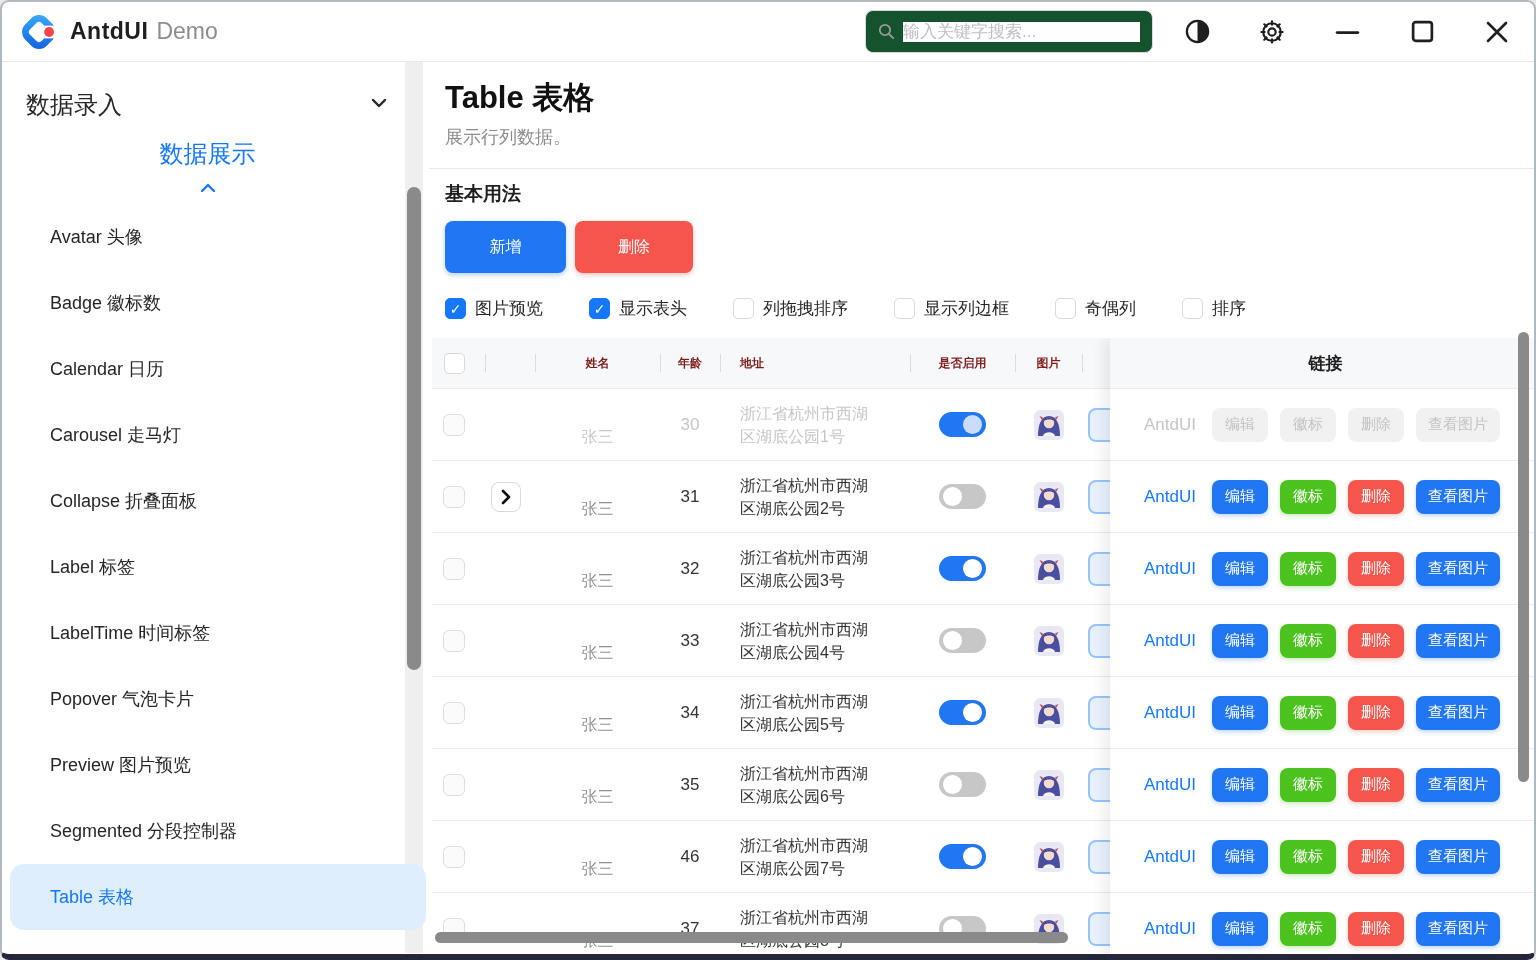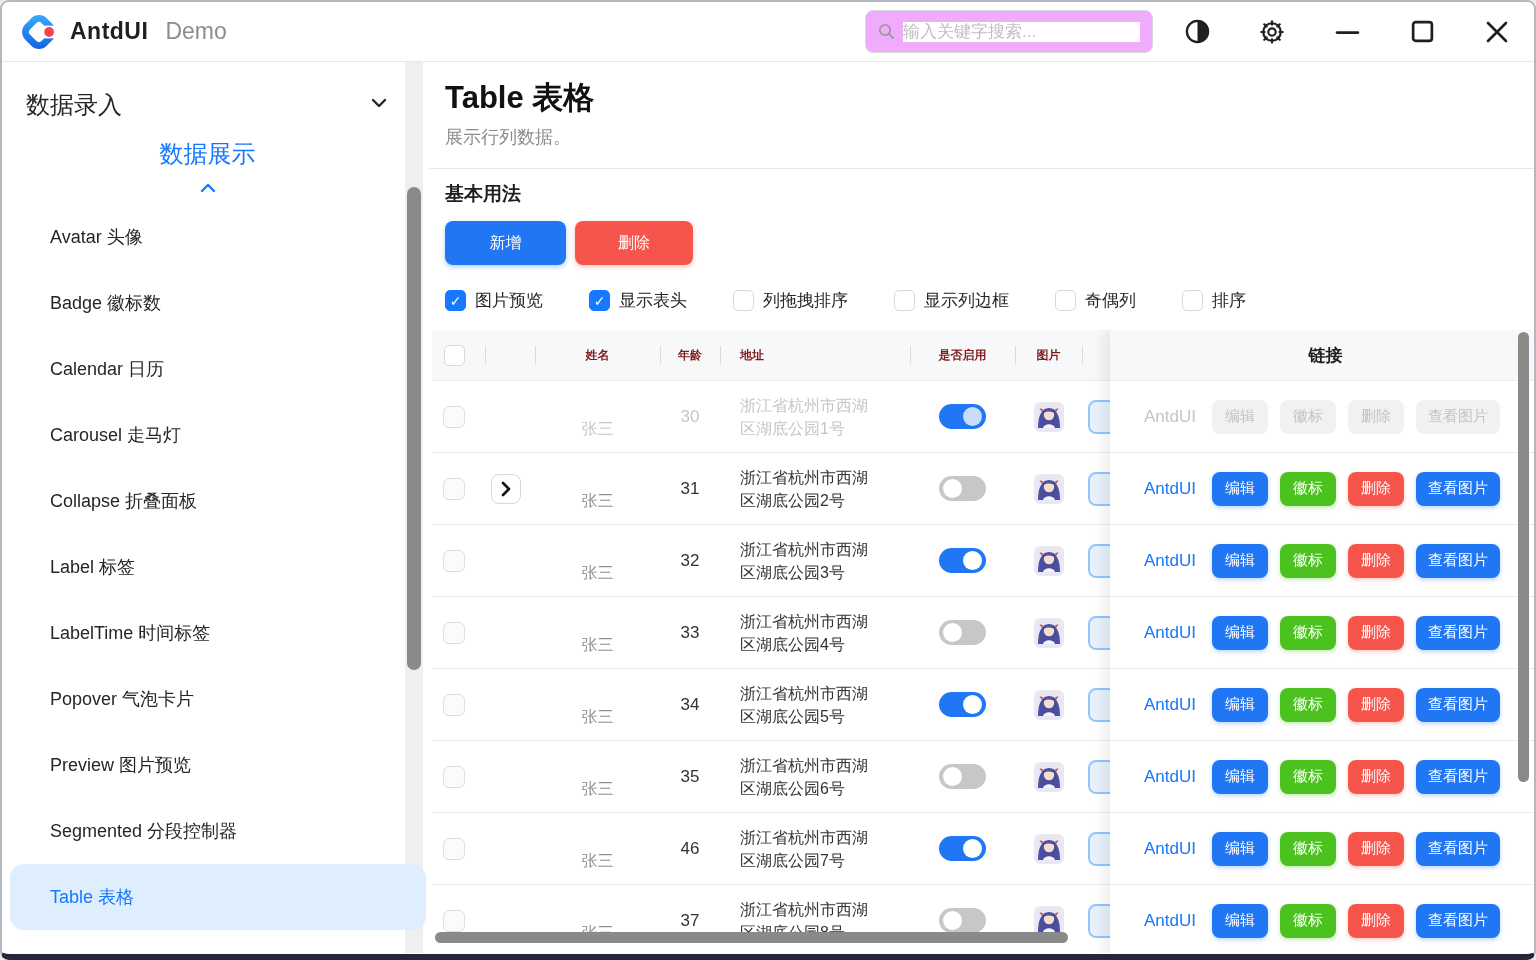--- a/index.html
+++ b/index.html
@@ -4,22 +4,22 @@
 <style>
   * { margin:0; padding:0; box-sizing:border-box; }
   html,body { width:1536px; height:960px; background:#e9e9e9; font-family:"Liberation Sans","DejaVu Sans",sans-serif; }
   .window { position:relative; width:1536px; height:960px; background:#ffffff; border:2px solid #b3b7bf;
             border-bottom:6px solid #26263a; border-radius:9px; overflow:hidden; }
 
   
   .titlebar { position:relative; height:60px; display:flex; align-items:center; border-bottom:1px solid #e8e8e8; background:#fff; padding:0 24px 0 20px; }
   .brand-logo { width:34px; height:34px; margin-right:14px; }
   .brand-name { font-size:23px; font-weight:bold; color:#1f1f1f; letter-spacing:.5px; }
-  .brand-suffix { font-size:23px; color:#8c8c8c; margin-left:17px; }
-  .search-box { margin-left:auto; width:288px; height:43px; border:1px solid #d9d9d9; border-radius:8px; display:flex; align-items:center; padding:0 12px; gap:8px; background:#f0abfc; }
+  .brand-suffix { font-size:23px; color:#8c8c8c; margin-left:8px; }
+  .search-box { margin-left:auto; width:288px; height:43px; border:1px solid #d9d9d9; border-radius:8px; display:flex; align-items:center; padding:0 12px; gap:8px; background:#14532d; }
   .search-box input { border:none; outline:none; flex:1; font-size:17px; color:#333; font-family:inherit; }
   .search-box input::placeholder { color:#bfbfbf; }
   .tb-icon { width:26px; height:26px; display:flex; align-items:center; justify-content:center; color:#1f1f1f; cursor:pointer; }
   .tb-icons { display:flex; align-items:center; gap:49px; margin-left:31px; }
 
   
   .app-body { position:relative; display:flex; height:891px; }
 
   
   .sidebar { position:relative; width:427px; flex:0 0 427px; background:#fff; padding-top:10px; }
@@ -30,21 +30,21 @@
   .sb-item { position:relative; z-index:1; height:66px; display:flex; align-items:center; padding-left:40px; font-size:18px; color:#262626; cursor:pointer; border-radius:14px; margin:0 3px 0 8px; }
   .sb-item.selected { background:#dfeefd; color:#1677ff; }
 
   
   .content { position:relative; flex:1; background:#fff; padding:0 0 0 16px; overflow:hidden; }
   .page-title { margin-top:14px; font-size:31px; line-height:44px; font-weight:bold; color:#111; }
   .page-subtitle { margin-top:6px; font-size:18px; line-height:22px; color:#8c8c8c; }
   .divider { margin-top:20px; margin-left:-16px; border-top:1px solid #e8e8e8; }
   .section-title { margin-top:12px; font-size:19px; line-height:26px; font-weight:bold; color:#1f1f1f; }
   .btn-row { margin-top:14px; display:flex; gap:9px; }
-  .btn { height:44px; border:none; border-radius:8px; color:#fff; font-size:16px; font-family:inherit; cursor:pointer; }
+  .btn { height:52px; border:none; border-radius:8px; color:#fff; font-size:16px; font-family:inherit; cursor:pointer; }
   .btn-add { width:121px; background:#2176f3; box-shadow:0 2px 5px rgba(33,118,243,.35); }
   .btn-del { width:118px; background:#f5554b; box-shadow:0 2px 5px rgba(245,85,75,.35); }
   .opt-row { margin-top:24px; display:flex; align-items:center; gap:46px; }
   .opt { display:flex; align-items:center; gap:9px; font-size:17px; color:#262626; cursor:pointer; }
   .cbx { width:21px; height:21px; border-radius:5px; border:1px solid #d9d9d9; background:#fff; display:flex; align-items:center; justify-content:center; font-size:14px; color:#fff; }
   .cbx.checked { background:#1677ff; border-color:#1677ff; }
 
   
   .table-wrap { position:relative; margin-top:18px; margin-left:-13px; height:630px; overflow:hidden; }
   .t-grid { display:grid; grid-template-columns:44px 59px 125px 60px 190px 105px 67px 1fr; align-items:center; }

